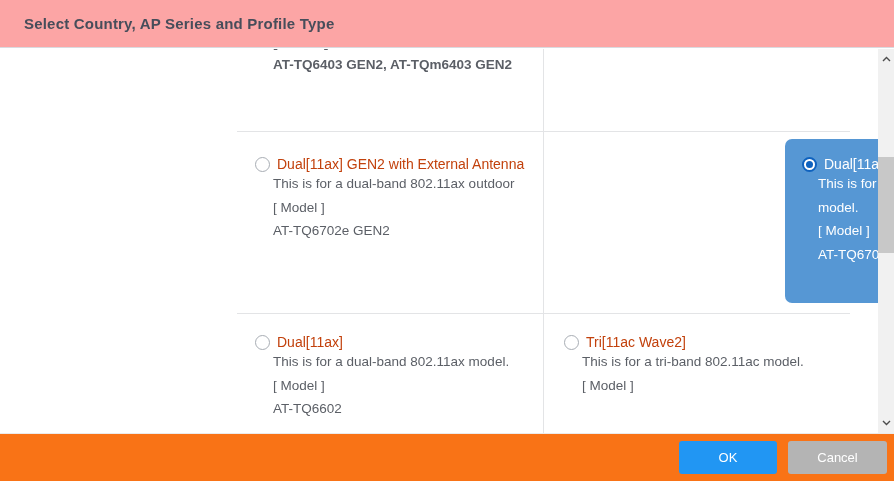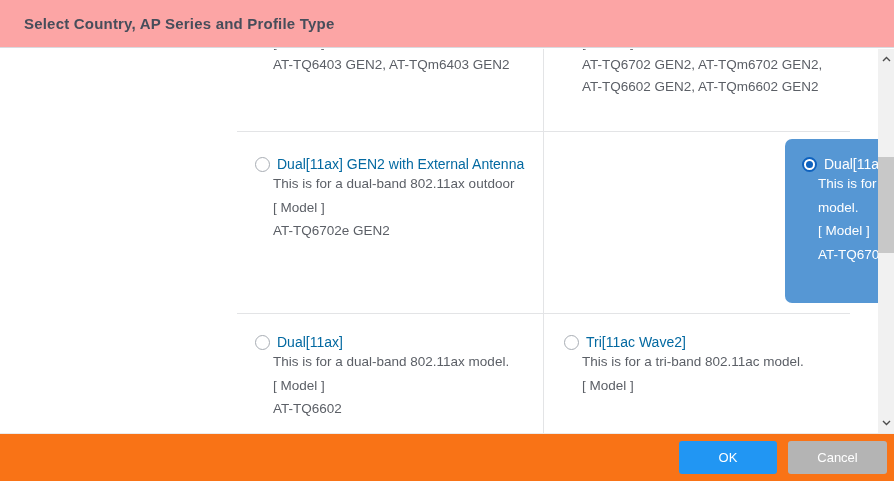--- a/index.html
+++ b/index.html
@@ -23,29 +23,29 @@
   .cell { position:absolute; overflow:hidden; }
   .cell.c-l { left:0; width:306px; }
   .cell.c-r { left:307px; width:306px; }
   .row1 { top:0; height:82px; }
   .row2 { top:83px; height:181px; }
   .row3 { top:265px; height:119px; }
 
   .txt { font-size:13.5px; color:#5b5f66; }
   .lines { line-height:23.5px; }
   .clip-top { margin-top:-17px; line-height:22px; }
-  .pad-l { padding-left:36px; }
+  .pad-l { padding-left:36px;font-weight:bold; }
   .pad-r { padding-left:38px; }
 
   .radio-row { display:flex; align-items:center; gap:7px; }
   .radio { width:15px; height:15px; border-radius:50%; border:1px solid #a8adb4; background:#fff; flex:0 0 auto; position:relative; }
   .radio.sel { border:2px solid #0f62be; }
   .radio.sel::after { content:""; position:absolute; left:50%; top:50%; width:7px; height:7px;
                       margin:-3.5px 0 0 -3.5px; border-radius:50%; background:#0f62be; }
-  .radio-label { font-size:14px; color:#0369a1; }
+  .radio-label { font-size:14px; color:#c2410c; }
 
   .l-cell-2 { padding-top:24px; padding-left:18px; }
   .l-cell-3 { padding-top:20px; padding-left:18px; }
   .r-cell-3 { padding-top:20px; padding-left:20px; }
   .desc { padding-left:18px; }
 
   
   .sel-card { position:absolute; left:548px; top:90px; width:298px; height:164px;
               background:#5697d4; border-radius:7px; padding:17px 0 0 17px; overflow:hidden; }
   .sel-card .radio-label { color:#fff; }
@@ -77,27 +77,20 @@
   <div class="content">
     <div class="grid">
       <div class="vdiv"></div>
       <div class="hdiv r1"></div>
       <div class="hdiv r2"></div>
 
       <div class="cell c-l row1">
         <div class="txt lines clip-top pad-l">
           <div>[ Model ]</div>
           <div>AT-TQ6403 GEN2, AT-TQm6403 GEN2</div>
-        </div>
-      </div>
-      <div class="cell c-r row1">
-        <div class="txt lines clip-top pad-r">
-          <div>[ Model ]</div>
-          <div>AT-TQ6702 GEN2, AT-TQm6702 GEN2,</div>
-          <div>AT-TQ6602 GEN2, AT-TQm6602 GEN2</div>
         </div>
       </div>
 
       <div class="cell c-l row2 l-cell-2">
         <div class="radio-row">
           <span class="radio"></span>
           <span class="radio-label">Dual[11ax] GEN2 with External Antenna</span>
         </div>
         <div class="txt lines desc">
           <div>This is for a dual-band 802.11ax outdoor</div>

